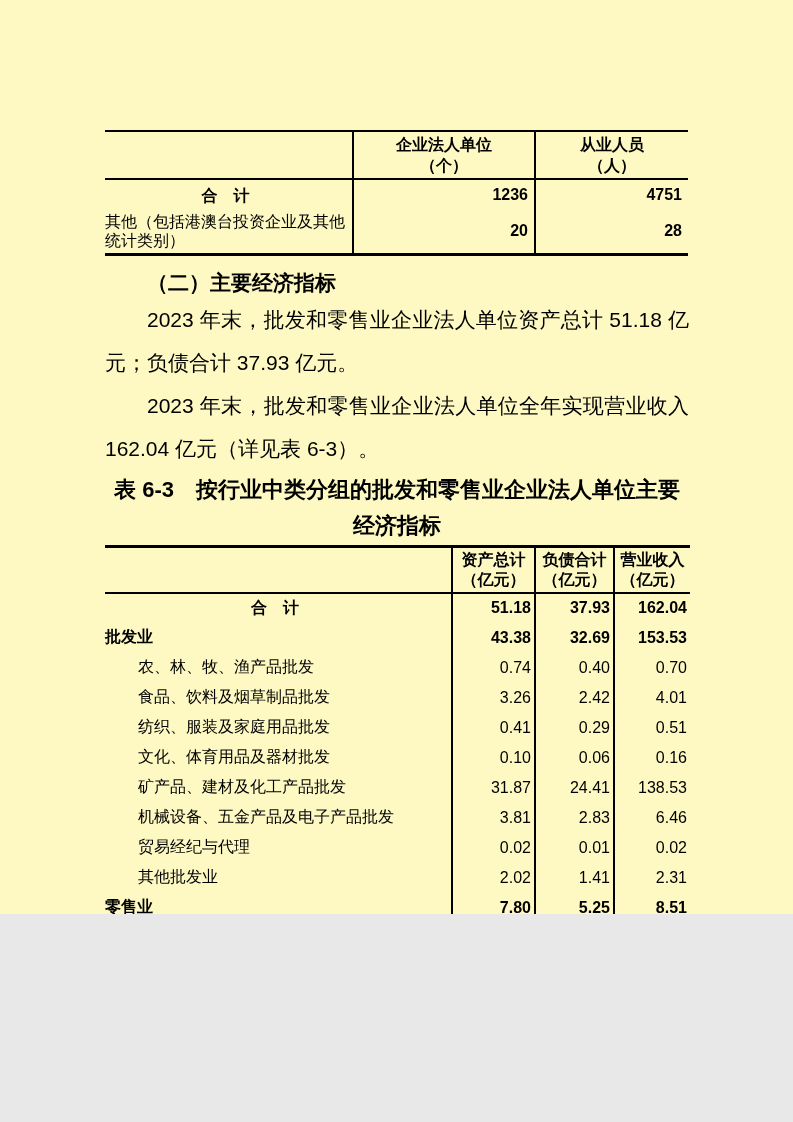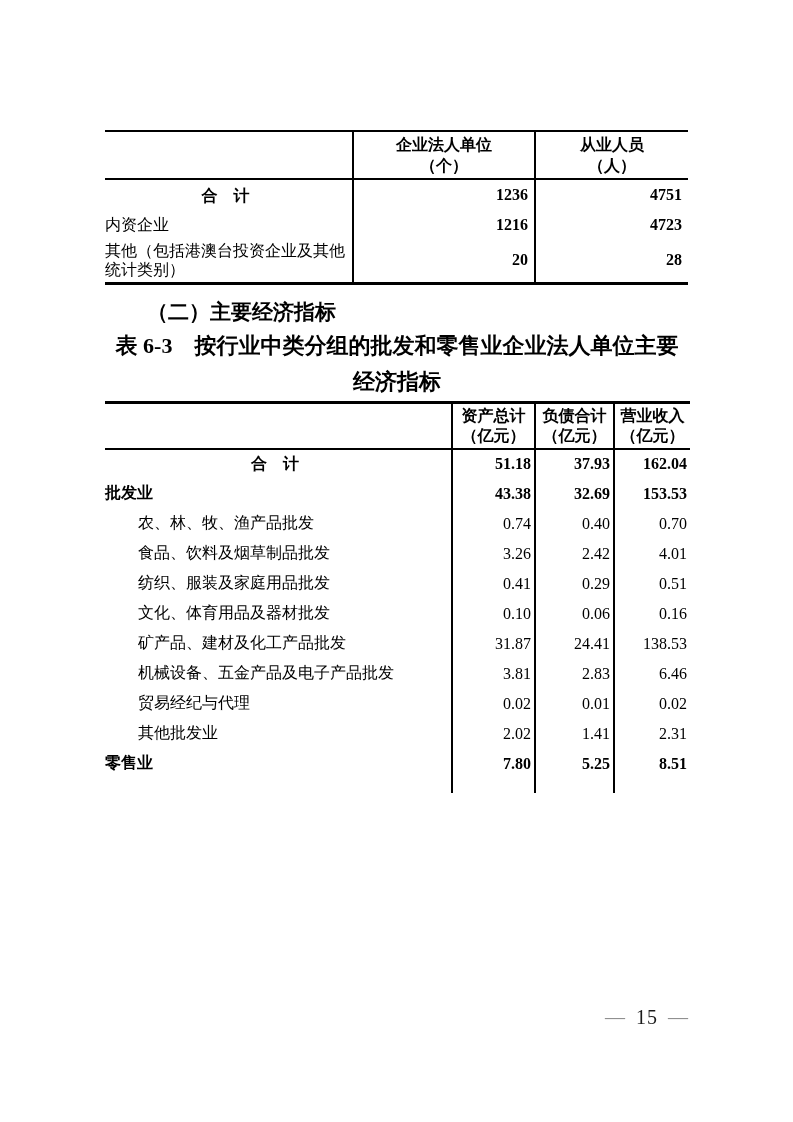--- a/index.html
+++ b/index.html
@@ -1,22 +1,22 @@
 <!DOCTYPE html>
 <html><head>
 <meta charset="utf-8">
 <style>
   * { margin:0; padding:0; box-sizing:border-box; }
   html,body { background:#e8e8e8; }
   .page {
     position:relative;
-    width:793px; height:1122px;
+    width:793px; height:914px;
     margin:0 auto;
-    background:#ffffff;
-    font-family:Liberation Serif, serif;
+    background:#fef9c3;
+    font-family:Liberation Sans, sans-serif;
     color:#000;
     overflow:hidden;
   }
   .content { position:absolute; left:105px; top:0; width:584px; }
 
   
   table { border-collapse:collapse; table-layout:fixed; }
   .t1 {
     margin-top:130px; width:583px;
     border-top:2px solid #000;
@@ -104,35 +104,34 @@
         <td>
           <div>从业人员</div>
           <div>（人）</div>
         </td>
       </tr>
       <tr class="rowA">
         <td class="lbl bR ctr b">合　计</td>
         <td class="num bR">1236</td>
         <td class="num">4751</td>
       </tr>
-      <tr class="rowB">
-        <td class="lbl bR">内资企业</td>
-        <td class="num bR">1216</td>
-        <td class="num">4723</td>
-      </tr>
       <tr class="rowC">
         <td class="lbl bR">其他（包括港澳台投资企业及其他统计类别）</td>
         <td class="num bR">20</td>
         <td class="num">28</td>
       </tr>
     </tbody>
       </table>
 
     <div class="heading">（二）主要经济指标</div>
 
+    <div class="paras">
+      <p class="para">2023 年末，批发和零售业企业法人单位资产总计 51.18 亿元；负债合计 37.93 亿元。</p>
+      <p class="para">2023 年末，批发和零售业企业法人单位全年实现营业收入 162.04 亿元（详见表 6-3）。</p>
+    </div>
 
     <div class="t2title">
       <div>表 6-3　按行业中类分组的批发和零售业企业法人单位主要</div>
       <div>经济指标</div>
     </div>
 
     <table class="t2">
       <colgroup>
           <col style="width:347px">
           <col style="width:83px">

